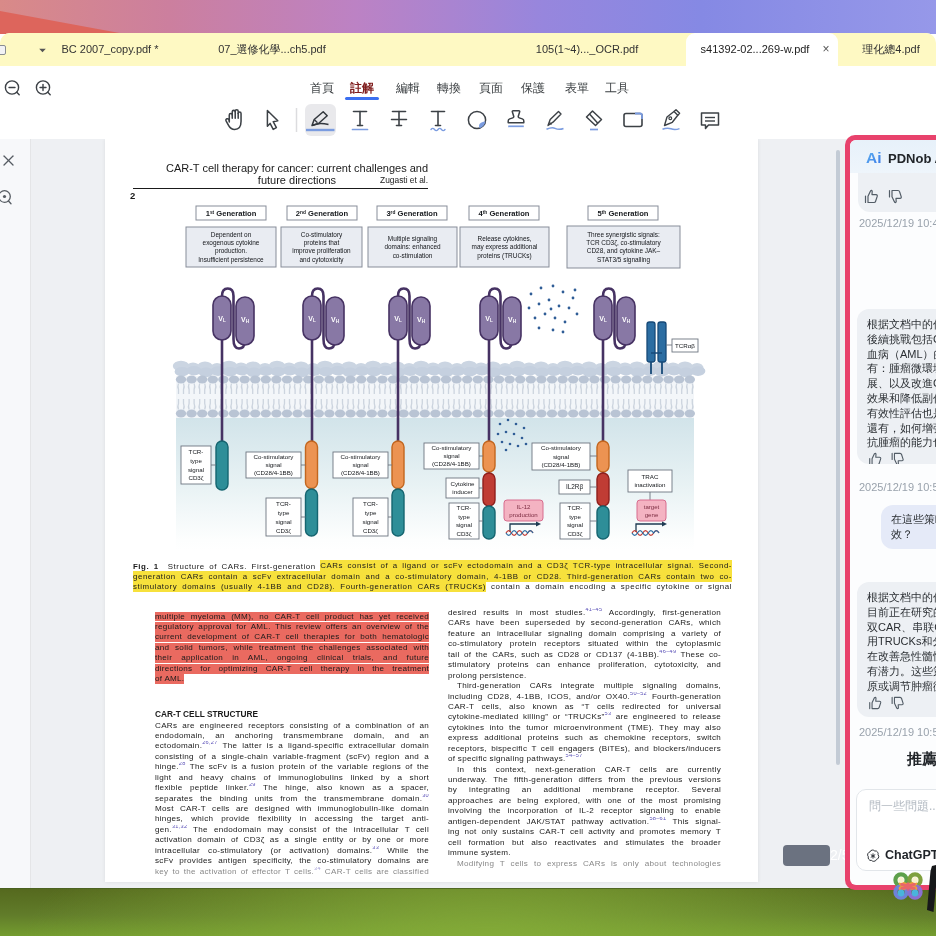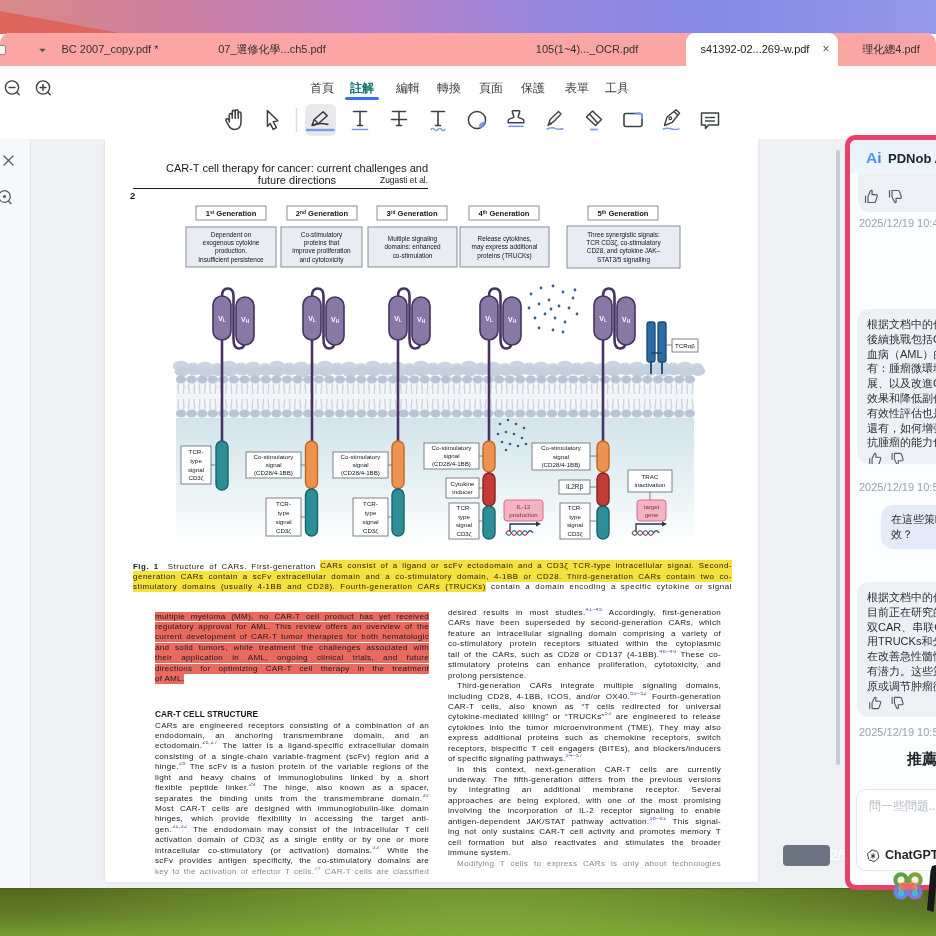--- a/index.html
+++ b/index.html
@@ -4,26 +4,26 @@
 <style>
 * { margin:0; padding:0; box-sizing:border-box; -webkit-font-smoothing:antialiased; }
 html,body { width:936px; height:936px; overflow:hidden; }
 body { position:relative; font-family:"Liberation Sans",sans-serif; background:#fff; -webkit-font-smoothing:antialiased; }
 .abs { position:absolute; }
 #wallpaper { left:0; top:0; width:936px; height:34px;
   background:linear-gradient(90deg,#d98a88 0%,#cc7f9e 18%,#bc82c4 38%,#9786dd 58%,#8589e4 75%,#9698e9 100%); }
 #wp-red { left:0; top:6px; width:125px; height:28px; background:#dd655c;
   clip-path:polygon(0 18%, 100% 100%, 0 100%); }
 #window { left:0; top:33px; width:936px; height:855px; background:#fff; border-radius:10px 10px 0 0; }
-#tabbar { position:relative; left:0; top:0; width:936px; height:33px; background:#fca5a5; border-radius:10px 10px 0 0; }
+#tabbar { position:relative; left:0; top:0; width:936px; height:33px; background:#fef9c3; border-radius:10px 10px 0 0; }
 .tab { position:absolute; top:0; height:33px; line-height:33px; font-size:11px; color:#333; text-align:center; white-space:nowrap; }
 #tab-active { position:absolute; left:686px; top:0; width:152px; height:33px; background:#fff; border-radius:9px 9px 0 0; }
 #toolbar { position:relative; width:936px; height:73px; background:#fff; }
 .menuitem { position:absolute; top:14px; font-size:12px; color:#3c4043; white-space:nowrap; transform:translateX(-50%); }
-.menuitem.act { color:#0f766e; font-weight:bold; }
+.menuitem.act { color:#7f1d1d; font-weight:bold; }
 #menu-underline { position:absolute; left:345px; top:31px; width:34px; height:2.5px; background:#3b6ff0; border-radius:2px; }
 #content { left:0; top:139px; width:936px; height:749px; background:#eef0f3; overflow:hidden; }
 #sidebar { position:absolute; left:0; top:0; width:31px; height:749px; background:#f7f8fa; border-right:1px solid #e4e5e7; }
 #page { position:absolute; left:105px; top:0; width:653px; height:743px; background:#fff; overflow:hidden; box-shadow:0 0 4px rgba(0,0,0,0.08); }
 #scrollbar { position:absolute; left:836px; top:11px; width:4px; height:615px; background:#c3cbd5; border-radius:2px; }
 #pagenum { position:absolute; left:783px; top:706px; width:38px; height:21px; background:#6b7280; border-radius:4px; color:#fff; font-size:14px; text-align:center; line-height:21px;padding-left:47px; }
 #aipanel { left:845px; top:135px; width:95px; height:755px; background:#e8426c; border-radius:10px 0 0 10px; }
 #aiinner { position:absolute; left:5px; top:5px; width:90px; height:745px; background:#fcfdfe; border-radius:6px 0 0 6px; overflow:hidden; }
 #desktop { left:0; top:888px; width:936px; height:48px;
   background:radial-gradient(ellipse 650px 260px at 52% 150%, #85ad39 0%, rgba(133,173,57,0) 72%), linear-gradient(180deg,#55691e 0%,#617c2a 55%,#749c2f 100%);
@@ -776,21 +776,21 @@
         <circle cx="506" cy="450" r="1.3" fill="#2f5d96"></circle>
       </svg>
     <div id="caption" style="position:absolute; left:28px; top:422.5px; width:599px; font-size:7.9px; color:#1a1a1a;">
       <div class="capline"><b>Fig. 1</b>&nbsp; Structure of CARs. First-generation <mark>CARs consist of a ligand or scFv ectodomain and a CD3ζ TCR-type intracellular signal. Second-</mark></div>
       <div class="capline"><mark>generation CARs contain a scFv extracellular domain and a co-stimulatory domain, 4-1BB or CD28. Third-generation CARs contain two co-</mark></div>
       <div class="capline"><mark>stimulatory domains (usually 4-1BB and CD28). Fourth-generation CARs (TRUCKs)</mark> contain a domain encoding a specific cytokine or signal</div>
     </div>
     <div id="colL" class="pcol" style="left:50px; top:472.5px; width:274px;">
       <div class="jl"><i class="rh">multiple myeloma (MM), no CAR-T cell product has yet received</i></div>
       <div class="jl"><i class="rh">regulatory approval for AML. This review offers an overview of the</i></div>
-      <div class="jl"><i class="rh">current development of CAR-T tumor therapies for both hematologic</i></div>
+      <div class="jl"><i class="rh">current development of CAR-T cell therapies for both hematologic</i></div>
       <div class="jl"><i class="rh">and solid tumors, while treatment the challenges associated with</i></div>
       <div class="jl"><i class="rh">their application in AML, ongoing clinical trials, and future</i></div>
       <div class="jl"><i class="rh">directions for optimizing CAR-T cell therapy in the treatment</i></div>
       <div class="jl" style="text-align-last:left;"><i class="rh">of AML.</i></div>
     </div>
     <div class="abs" style="left:50px; top:570px; font-size:8.3px; font-weight:bold; color:#1a1a1a;">CAR-T CELL STRUCTURE</div>
     <div id="colL2" class="pcol" style="left:50px; top:581.5px; width:274px;">
       <div class="jl">CARs are engineered receptors consisting of a combination of an</div>
       <div class="jl">endodomain, an anchoring transmembrane domain, and an</div>
       <div class="jl">ectodomain.<sup>26,27</sup> The latter is a ligand-specific extracellular domain</div>

